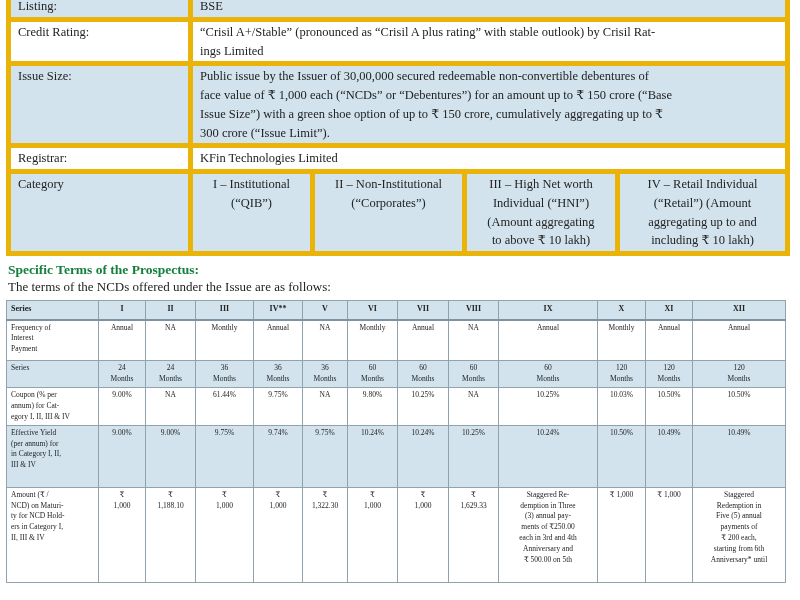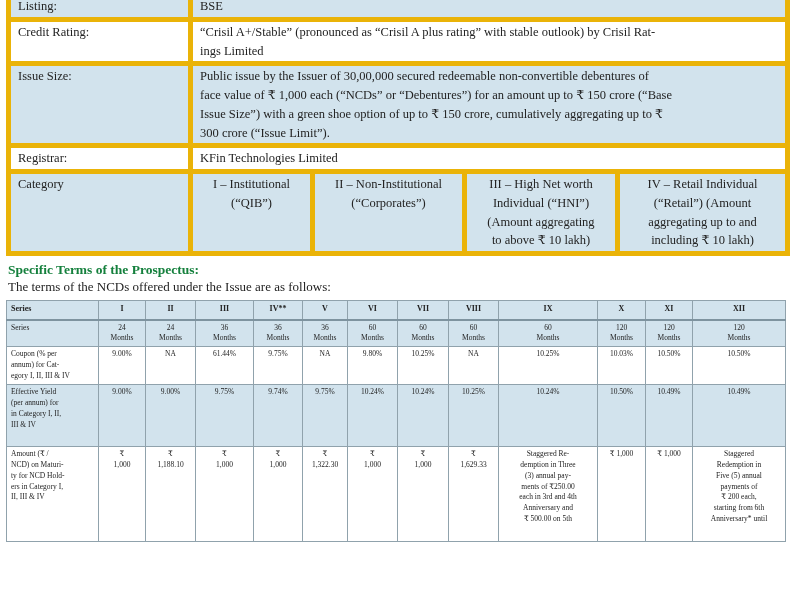--- a/index.html
+++ b/index.html
@@ -112,20 +112,37 @@
         <th>IV**</th>
         <th>V</th>
         <th>VI</th>
         <th>VII</th>
         <th>VIII</th>
         <th>IX</th>
         <th>X</th>
         <th>XI</th>
         <th>XII</th>
       </tr>
+      <tr class="t1">
+        <td class="lbl">Frequency of
+Interest
+Payment</td>
+        <td>Annual</td>
+        <td>NA</td>
+        <td>Monthly</td>
+        <td>Annual</td>
+        <td>NA</td>
+        <td>Monthly</td>
+        <td>Annual</td>
+        <td>NA</td>
+        <td>Annual</td>
+        <td>Monthly</td>
+        <td>Annual</td>
+        <td>Annual</td>
+      </tr>
       <tr class="shade t2">
         <td class="lbl">Series</td>
         <td>24
 Months</td>
         <td>24
 Months</td>
         <td>36
 Months</td>
         <td>36
 Months</td>

